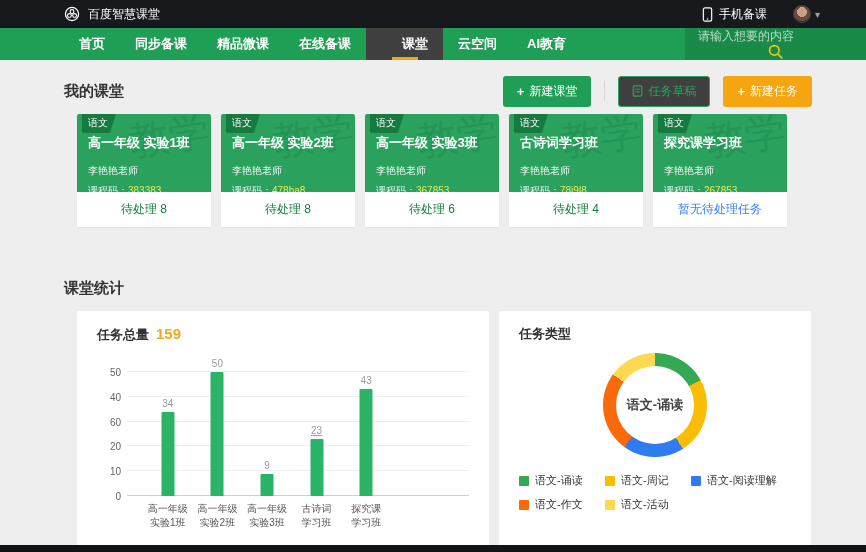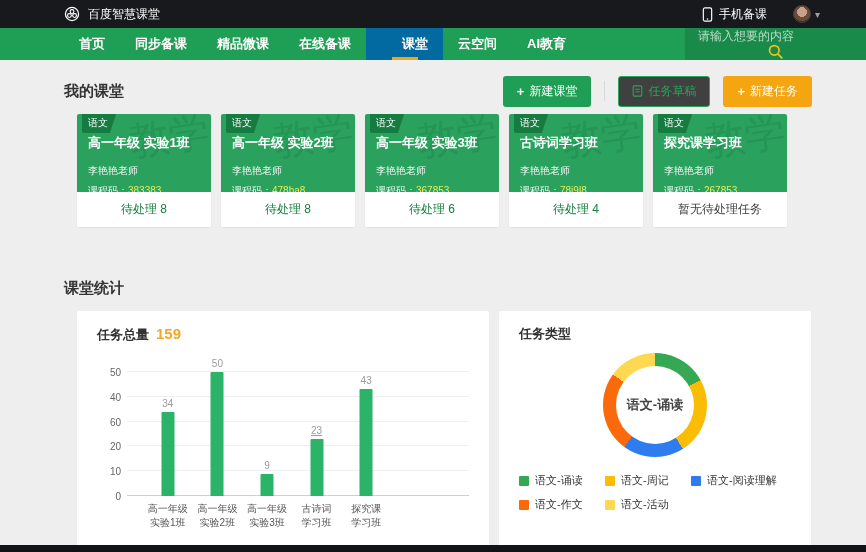--- a/index.html
+++ b/index.html
@@ -13,21 +13,21 @@
   .logo-wrap { display:flex; align-items:center; gap:8px; }
   .logo-text { color:#fff; font-size:12px; }
   .topbar .spacer { flex:1; }
   .mobile-prep { display:flex; align-items:center; gap:6px; color:#fff; font-size:12px; margin-right:26px; cursor:pointer; }
   .avatar { width:18px; height:18px; border-radius:50%;
     background:radial-gradient(circle at 50% 38%, #caa08a 0 38%, #6b4a3a 39% 70%, #2e2a28 71%); border:1px solid #444; }
   .caret { color:#9aa0a6; font-size:10px; margin-left:4px; }
   
   .navbar { height:32px; background:#1f9e55; display:flex; align-items:stretch; padding-left:64px; position:relative; }
   .nav-item { display:flex; align-items:center; padding:0 15px; color:#fff; font-size:13px; font-weight:bold; cursor:pointer; position:relative; }
-  .nav-item.active { background:#0369a1;padding-left:36px; }
+  .nav-item.active { background:#404040;padding-left:36px; }
   .nav-item.active::after { content:""; position:absolute; left:50%; transform:translateX(-50%);
     bottom:0; width:26px; height:3px; background:#f3a50f; }
   .nav-search { position:absolute; right:0; top:0; height:100%; width:181px; background:#1a8a4b;
     display:flex; align-items:center; padding:0 12px;flex-direction:column; }
   .nav-search input { flex:1; background:transparent; border:none; outline:none; color:#e8f5ee; font-size:12px; }
   .nav-search input::placeholder { color:#b9dcc7; }
   
   .content { padding:0 54px 0 64px; }
   .section-head { display:flex; align-items:center; margin-top:16px; height:30px; }
   .page-title { font-size:15px; font-weight:bold; color:#333; }
@@ -45,21 +45,21 @@
   .card-top .watermark { position:absolute; right:2px; top:2px; font-size:40px; line-height:1;
     color:rgba(10,70,40,.14); transform:rotate(-8deg); pointer-events:none; white-space:nowrap; }
   .badge { position:absolute; top:0; left:5px; background:#157b40; color:#fff; font-size:10px;
     padding:2px 8px 3px 6px; clip-path:polygon(0 0,100% 0,82% 100%,0 100%); border-radius:0 0 2px 2px; }
   .card-title { position:relative; color:#fff; font-size:13px; font-weight:bold; white-space:nowrap; }
   .card-teacher { position:relative; color:rgba(255,255,255,.92); font-size:10px; margin-top:12px; }
   .card-code { position:relative; font-size:10px; color:rgba(255,255,255,.9); margin-top:6px; }
   .card-code .code { color:#e8ed55; }
   .card-footer { height:35px; background:#fff; display:flex; align-items:center; justify-content:center; font-size:12px; }
   .card-footer.pending { color:#15803d; }
-  .card-footer.none { color:#404040; }
+  .card-footer.none { color:#3b82f6; }
   
   .stats-title { margin-top:46px; }
   .panels-row { display:flex; gap:10px; margin-top:8px; margin-left:13px; height:284px; }
   .panel { background:#fff; border-radius:2px; padding:14px 20px 10px 20px; }
   .panel-bar { width:412px; }
   .panel-pie { width:312px; }
   .panel-title { font-size:13px; font-weight:bold; color:#333; display:flex; align-items:baseline; gap:7px; }
   .panel-title .total { color:#f5a623; font-size:15px; font-weight:bold; }
   
   .plot { position:relative; height:148px; margin-top:4px; margin-left:30px; }

